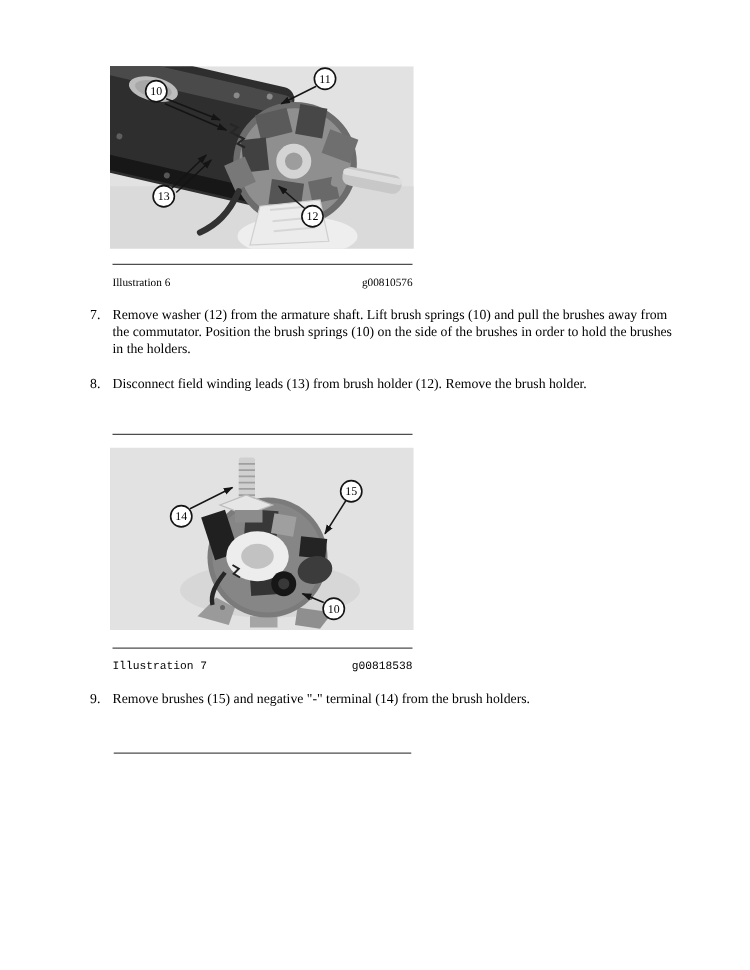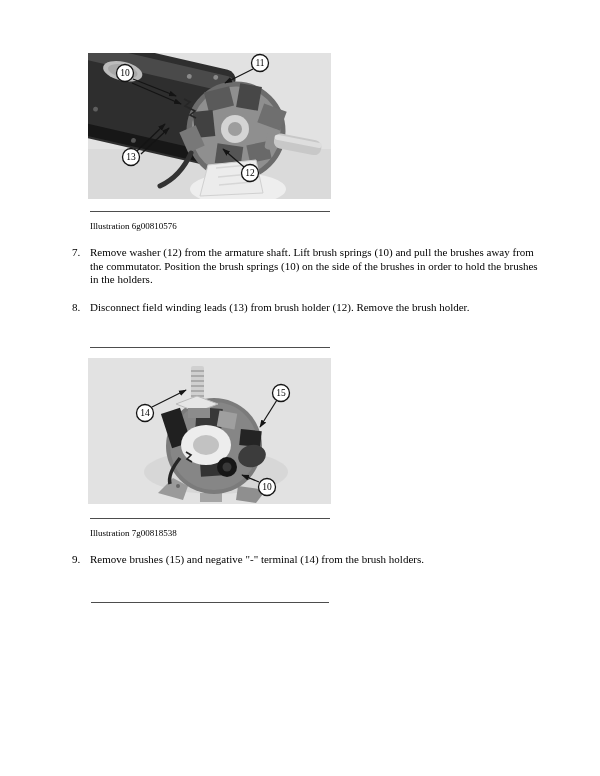--- a/index.html
+++ b/index.html
@@ -4,21 +4,21 @@
 <style>
   html,body { margin:0; padding:0; background:#ffffff; }
   .page {
     position:relative; width:600px; height:776px; background:#ffffff;
     font-family:"Liberation Serif", serif; color:#000; overflow:hidden;
   }
   .illus { position:absolute; margin:0; padding:0; }
   .illus svg { display:block; }
   .rule { position:absolute; height:1px; background:#4d4d4d; }
   .caption-row {
-    position:absolute; display:flex; 
+    position:absolute; display:flex; justify-content:space-between;
     font-size:9px; line-height:11px; color:#000;
   }
   .step {
     position:absolute; display:flex; width:473px;
     font-size:11px; line-height:13.5px; color:#000;
   }
   .step-num { flex:0 0 18px; width:18px; }
   .step-text { flex:1; }
   .co-circle { fill:#ffffff; stroke:#141414; stroke-width:1.3px; }
   .co-arrow  { stroke:#141414; stroke-width:1.2px; }
@@ -167,21 +167,21 @@
       <g>
         <line class="co-arrow" x1="171" y1="124" x2="154" y2="117" marker-end="url(#ah2)"></line>
         <circle class="co-circle" cx="179" cy="129" r="8.5"></circle>
         <text class="co-label" x="179" y="132.4">10</text>
       </g>
     </svg>
   </figure>
 
   <div class="rule" style="left:90px; top:518px; width:240px;"></div>
 
-  <div class="caption-row" style="left:90px; top:528px; width:240px;">
+  <div class="caption-row" style="left:90px; top:528px; width:240px;font-family:Liberation Mono, monospace;">
     <span>Illustration 7</span>
     <span>g00818538</span>
   </div>
 
   <div class="step" style="left:72px; top:553px;">
     <span class="step-num">9.</span>
     <span class="step-text">Remove brushes (15) and negative "-" terminal (14) from the brush holders.</span>
   </div>
 
   <div class="rule" style="left:91px; top:602px; width:238px;"></div>

